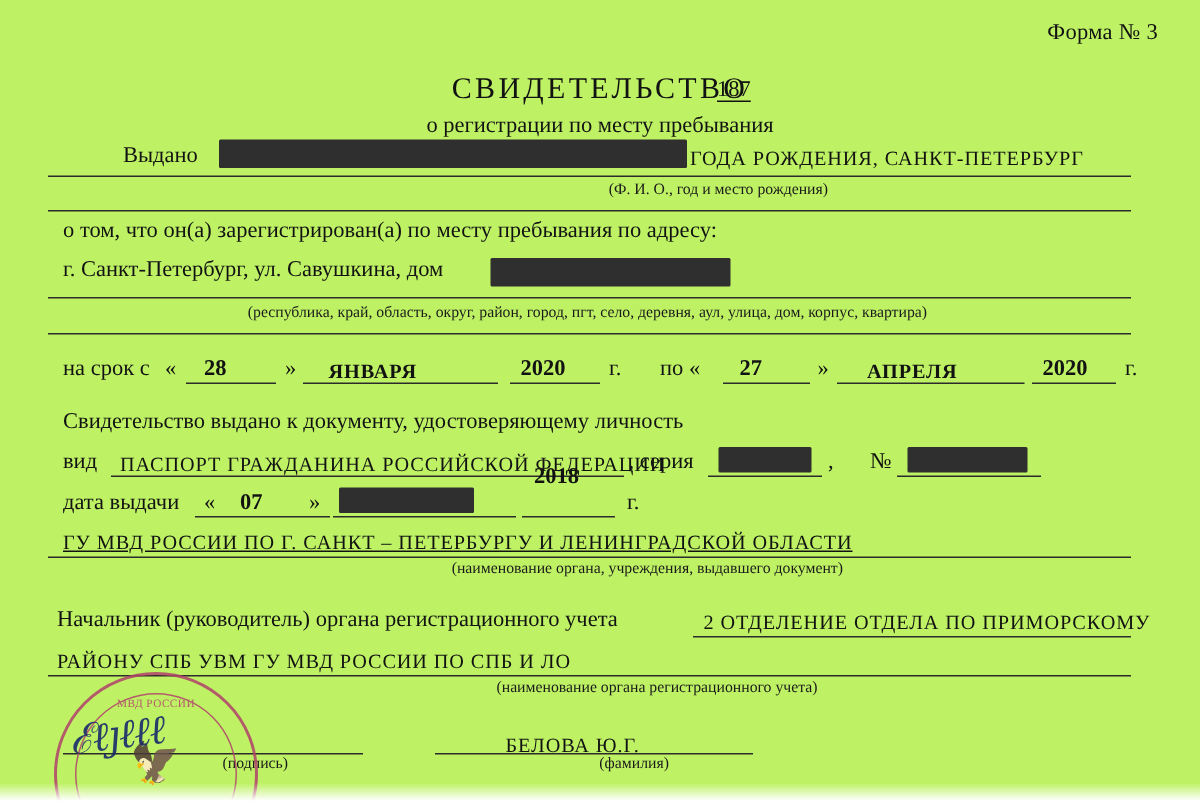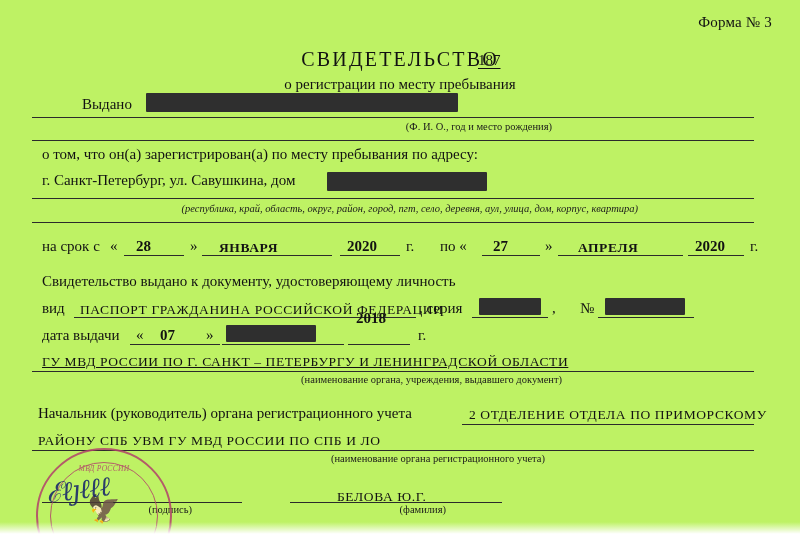--- a/index.html
+++ b/index.html
@@ -104,21 +104,20 @@
   }
   .stamp-text-top {
     position: absolute;
     left: 0;
     right: 0;
     top: 14px;
     font-size: 7.5px;
     color: #b2426a;
     text-align: center;
     letter-spacing: 0.3px;
-    font-style: italic;
   }
   .eagle {
     position: absolute;
     left: 50%;
     top: 46px;
     transform: translateX(-50%);
     font-size: 27px;
     color: #b2426a;
     line-height: 1;
   }
@@ -149,33 +148,34 @@
 <div class="page">
 
   <div class="form-no">Форма № 3</div>
 
   <div class="title">СВИДЕТЕЛЬСТВО</div>
   <div class="title-number">187</div>
   <div class="subtitle">о регистрации по месту пребывания</div>
 
   <div class="row" style="left:82px; top:96px;">Выдано</div>
   <div class="redact" style="left:146px; top:93px; width:312px; height:19px;"></div>
+  <div class="row small-caps" style="left:460px; top:98px;">ГОДА РОЖДЕНИЯ, САНКТ-ПЕТЕРБУРГ</div>
   <div class="line" style="left:32px; top:117px; width:722px;"></div>
 
   <div class="caption" style="left:232px; top:121px; width:320px;">(Ф. И. О., год и место рождения)</div>
 
   <div class="line" style="left:32px; top:140px; width:722px;"></div>
 
   <div class="row" style="left:42px; top:146px;">о том, что он(а) зарегистрирован(а) по месту пребывания по адресу:</div>
 
   <div class="row" style="left:42px; top:172px;">г. Санкт-Петербург, ул. Савушкина, дом</div>
   <div class="redact" style="left:327px; top:172px; width:160px; height:19px;"></div>
   <div class="line" style="left:32px; top:198px; width:722px;"></div>
 
-  <div class="caption" style="left:168px; top:203px; width:470px;font-style:italic;">(республика, край, область, округ, район, город, пгт, село, деревня, аул, улица, дом, корпус, квартира)</div>
+  <div class="caption" style="left:148px; top:203px; width:470px;">(республика, край, область, округ, район, город, пгт, село, деревня, аул, улица, дом, корпус, квартира)</div>
 
   <div class="line" style="left:32px; top:222px; width:722px;"></div>
 
   <div class="row" style="left:42px; top:238px;">на срок с</div>
   <div class="row" style="left:110px; top:238px;">«</div>
   <div class="row bold-word" style="left:136px; top:238px;">28</div>
   <div class="line" style="left:124px; top:255px; width:60px;"></div>
   <div class="row" style="left:190px; top:238px;">»</div>
   <div class="row bold-word small-caps" style="left:219px; top:240px;">ЯНВАРЯ</div>
   <div class="line" style="left:202px; top:255px; width:130px;"></div>

